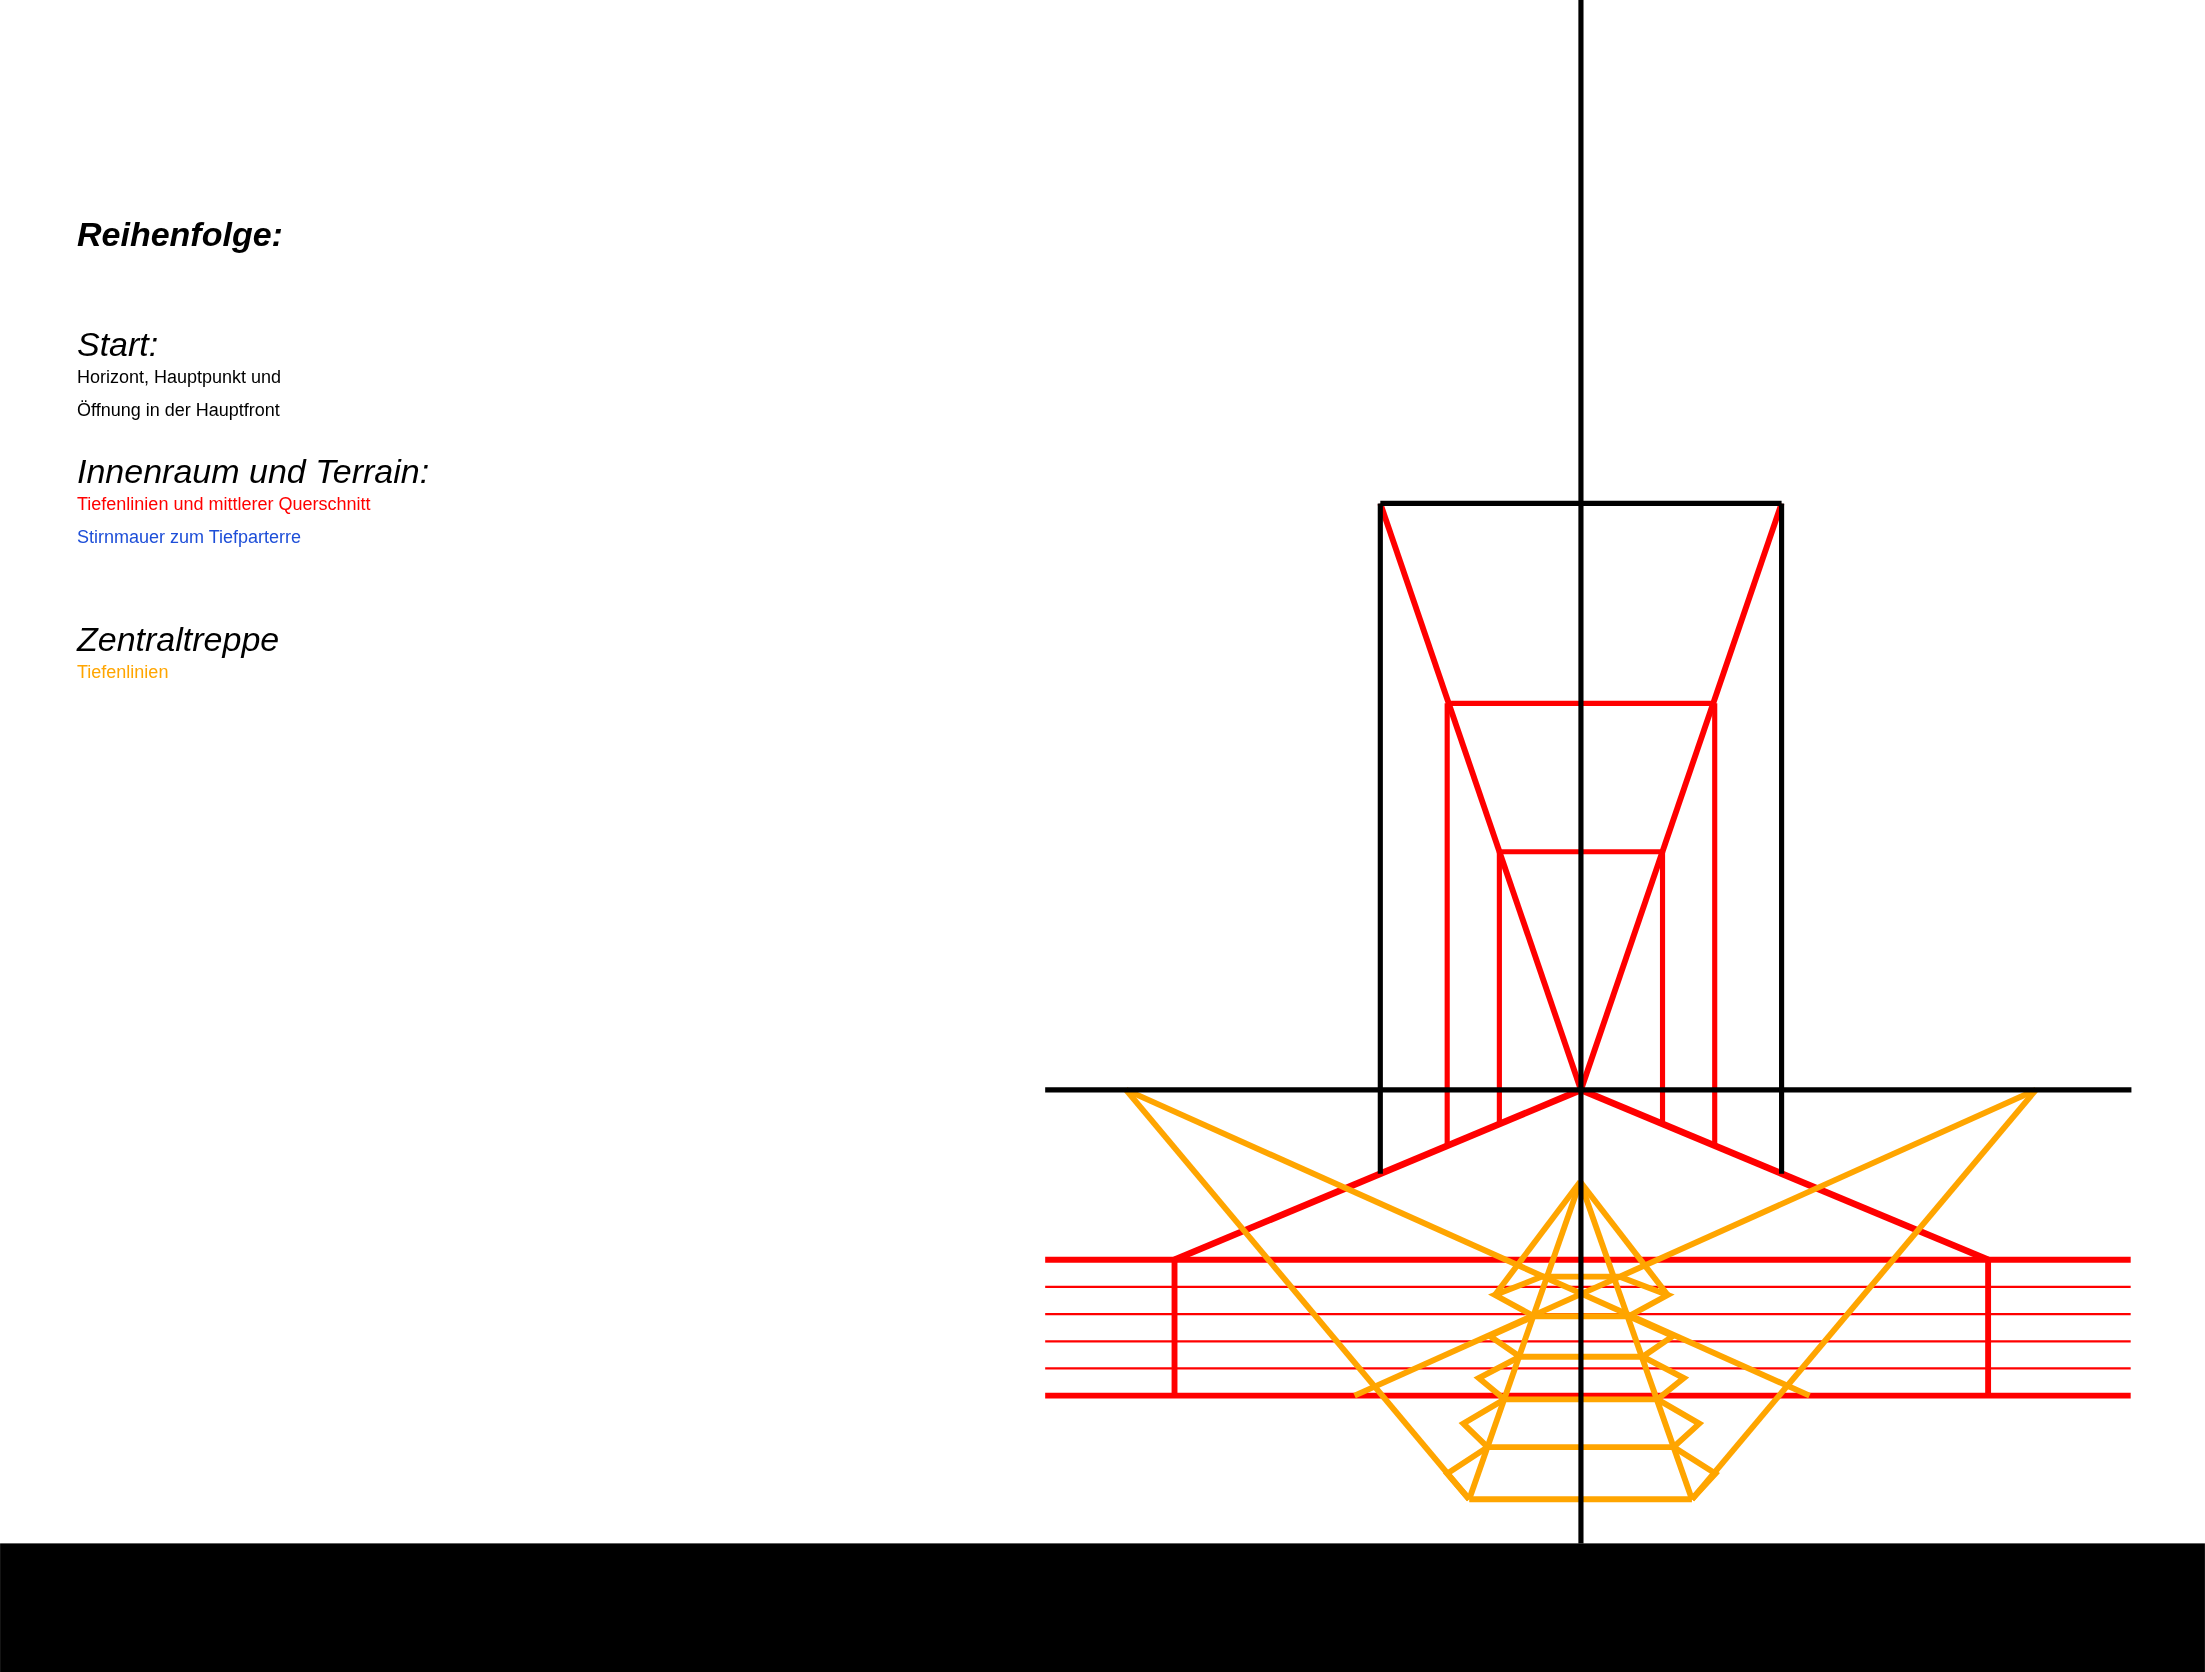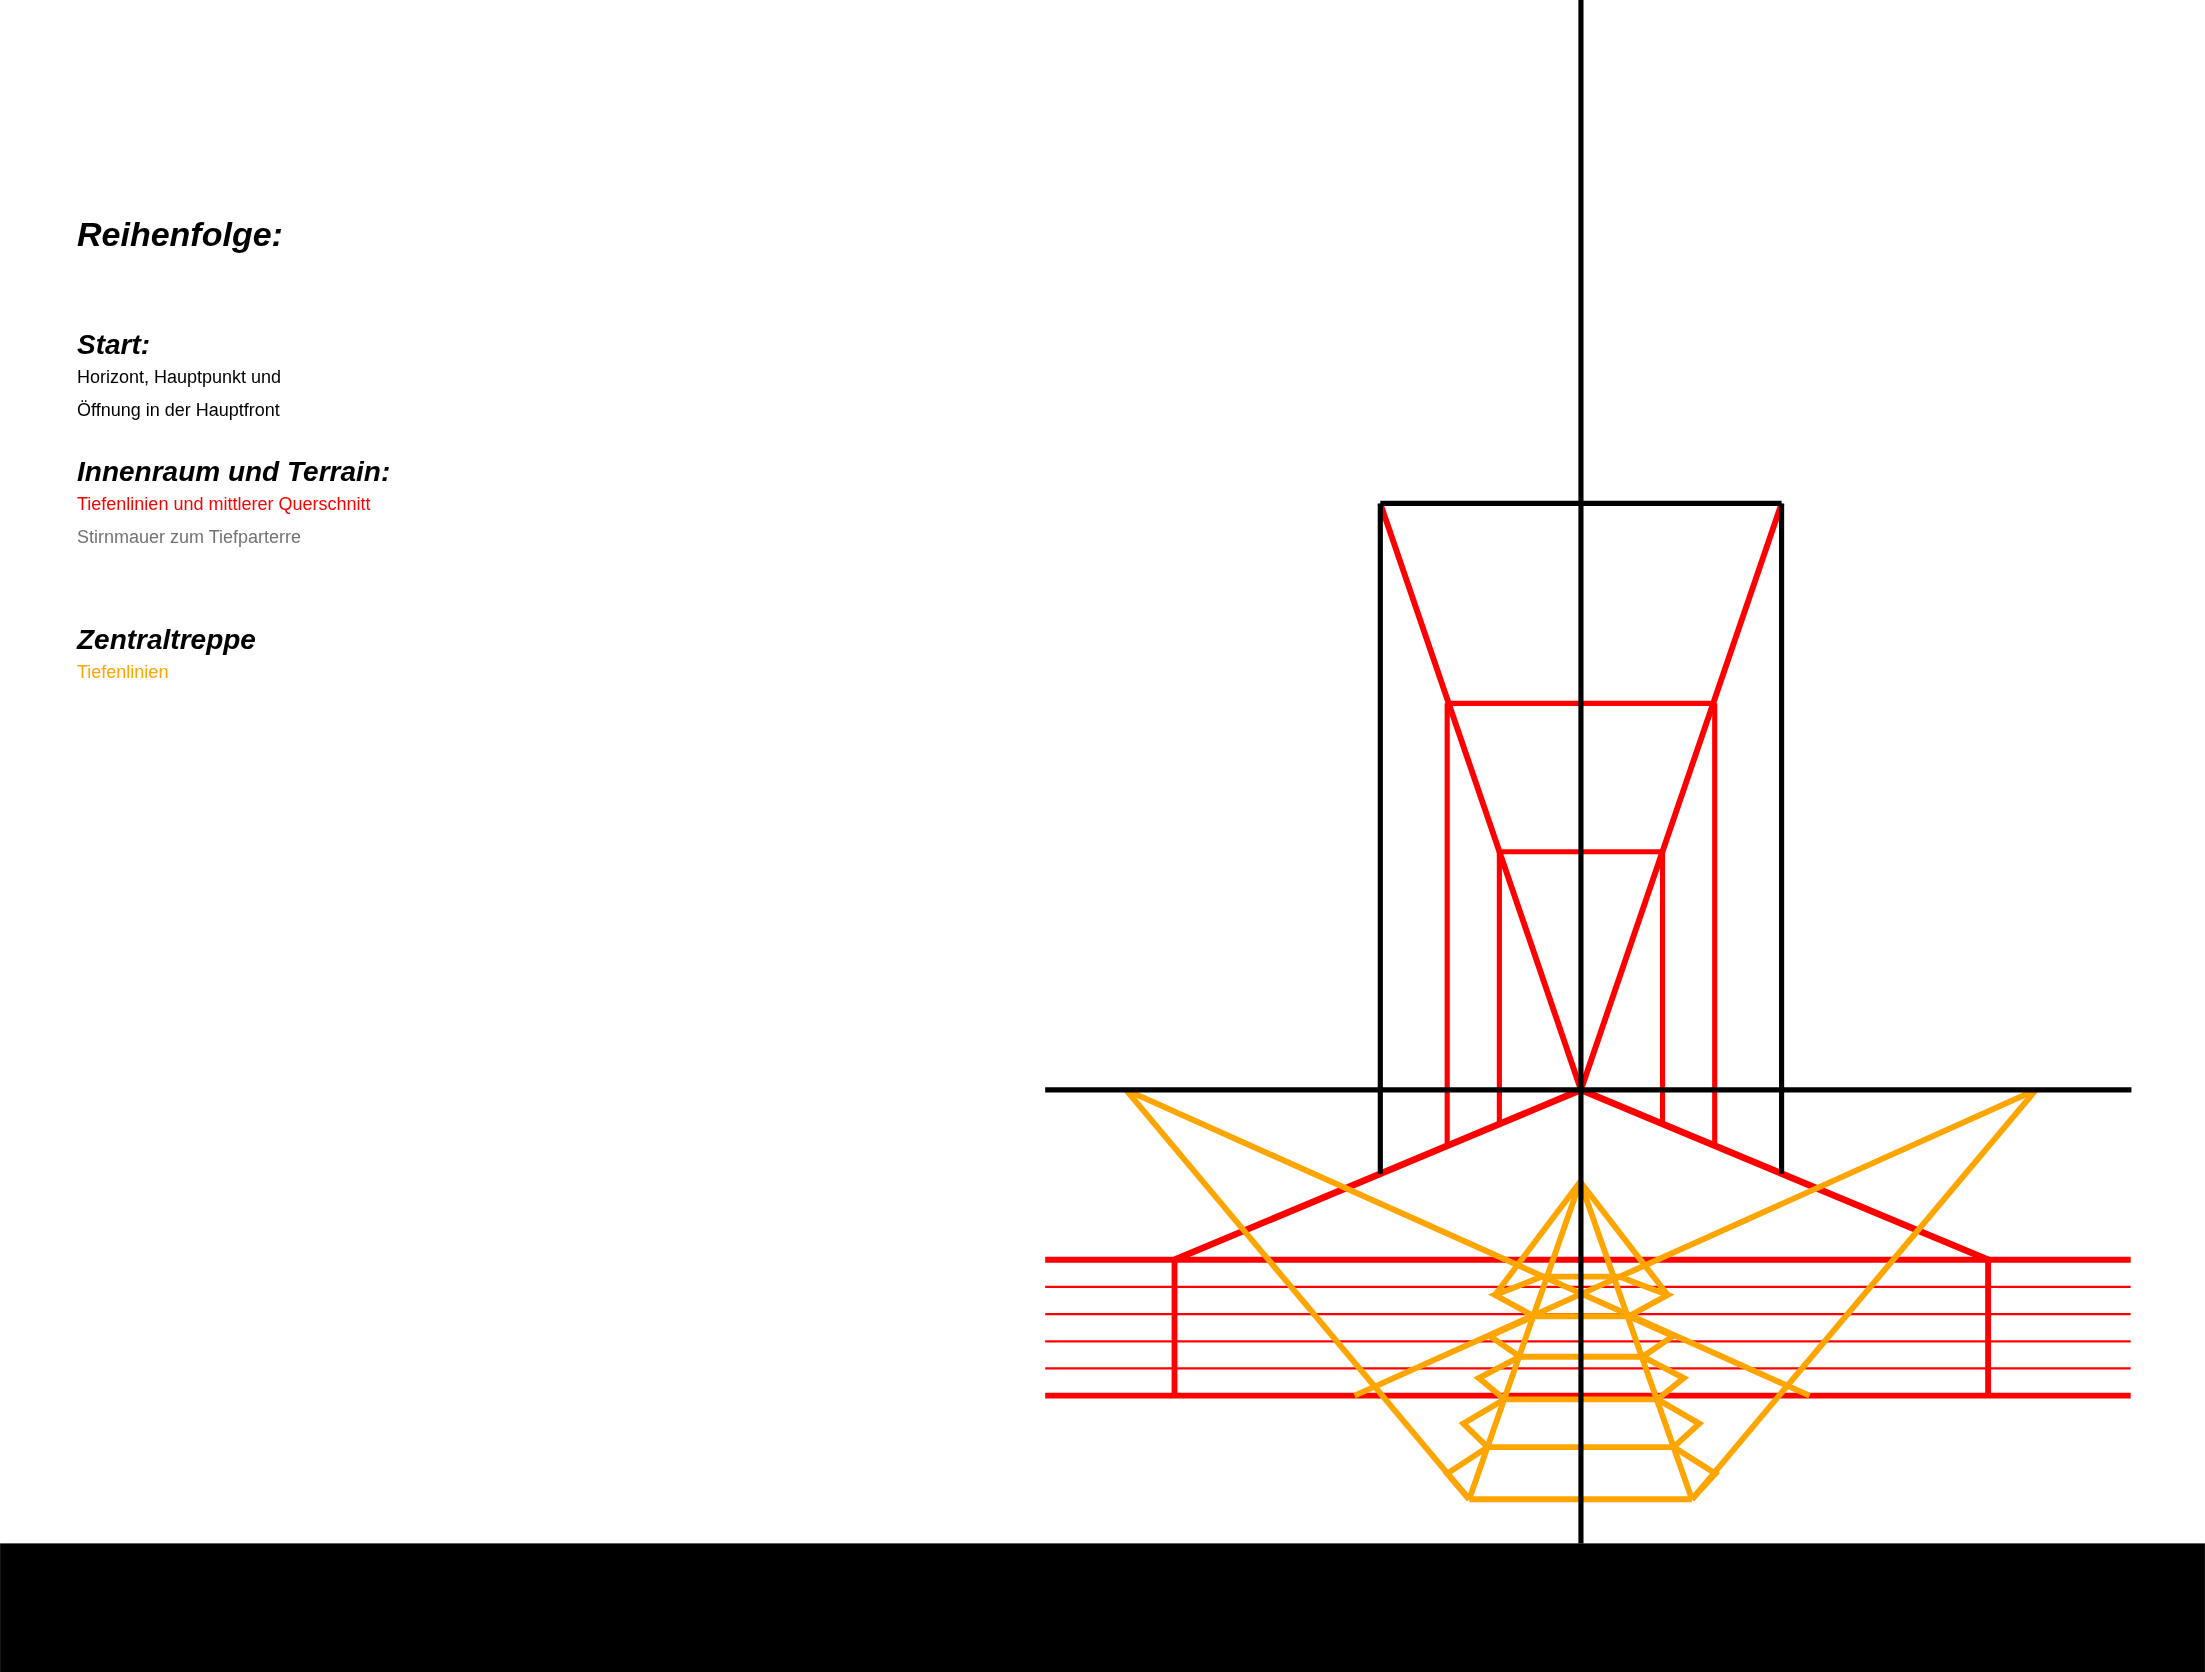--- a/index.html
+++ b/index.html
@@ -11,21 +11,21 @@
   svg{position:absolute;left:0;top:0;}
   .legend{position:absolute;left:77px;top:0;width:559px;}
   .legend-title{
     position:absolute;left:0;top:215px;
     font-size:34px;font-weight:bold;font-style:italic;color:#000;
     white-space:nowrap;
   }
   .legend-section{position:absolute;left:0;width:559px;}
   .sec-0{top:328px;} .sec-1{top:455px;} .sec-2{top:623px;}
   .section-heading{
-    font-size:28px;font-weight:bold;font-style:italic;color:#000;
+    font-size:34px;font-weight:normal;font-style:italic;color:#000;
     line-height:33px;white-space:nowrap;
   }
   .section-item{font-size:18px;line-height:33px;white-space:nowrap;}
 </style>
 </head>
 <body>
 
 <div id="stage">
 
   <svg width="2205" height="1672" viewBox="0 0 3000 2275" xmlns="http://www.w3.org/2000/svg">
@@ -76,21 +76,21 @@
 
     <div class="legend-section sec-0">
       <div class="section-heading" style="color: rgb(0, 0, 0);">Start:</div>
       <div class="section-item" style="color: rgb(0, 0, 0);">Horizont, Hauptpunkt und</div>
       <div class="section-item" style="color: rgb(0, 0, 0);">Öffnung in der Hauptfront</div>
     </div>
 
     <div class="legend-section sec-1">
       <div class="section-heading" style="color: rgb(0, 0, 0);">Innenraum und Terrain:</div>
       <div class="section-item" style="color: rgb(255, 0, 0);">Tiefenlinien und mittlerer Querschnitt</div>
-      <div class="section-item" style="color: #737373;">Stirnmauer zum Tiefparterre</div>
+      <div class="section-item" style="color: #1d4ed8;">Stirnmauer zum Tiefparterre</div>
     </div>
 
     <div class="legend-section sec-2">
       <div class="section-heading" style="color: rgb(0, 0, 0);">Zentraltreppe</div>
       <div class="section-item" style="color: rgb(255, 165, 0);">Tiefenlinien</div>
     </div>
   </div>
 
 </div>
 

